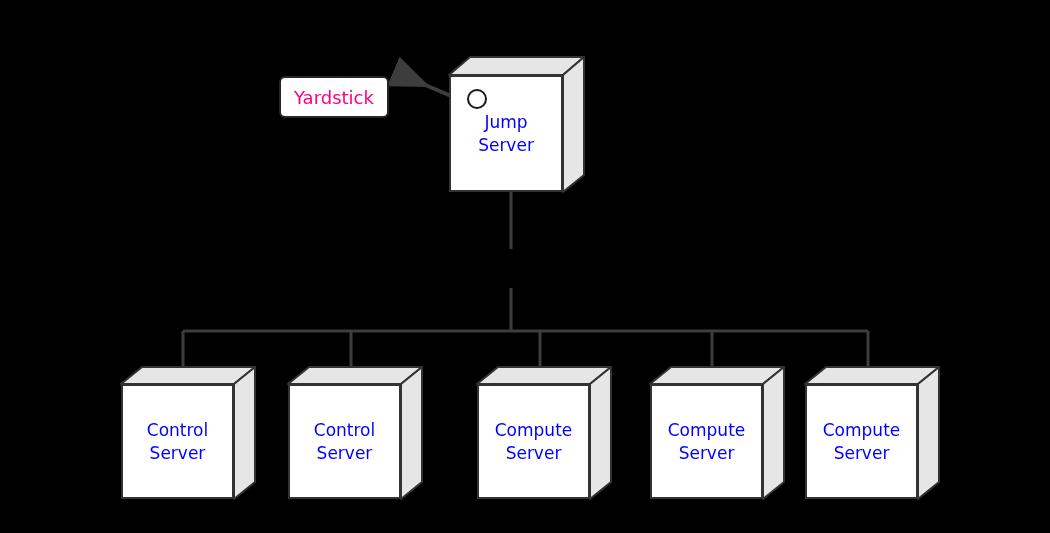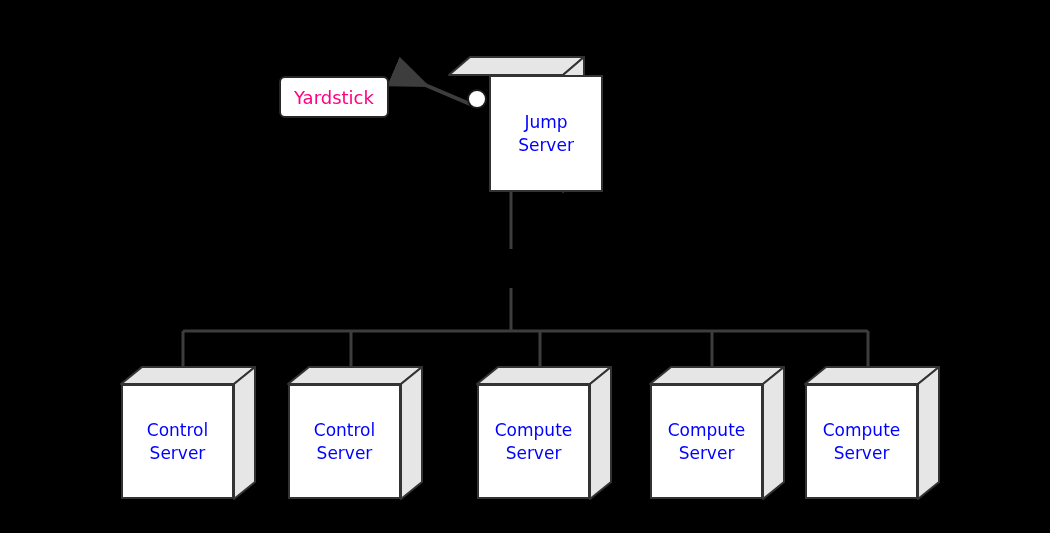--- a/index.html
+++ b/index.html
@@ -142,21 +142,21 @@
         <polygon points="0,4 10,0 10,8" fill="#3d3d3d"></polygon>
       </marker>
     </defs>
     <line x1="470" y1="104" x2="397" y2="73" stroke="#3d3d3d" stroke-width="4" marker-end="url(#arrowhead)"></line>
   </svg>
 
   <div class="flat-box" id="yardstick-box">
     <span class="ys-label">Yardstick</span>
   </div>
 
-  <div class="server" style="left:449px; top:57px; width:128px; height:135px;margin-left:40px;">
+  <div class="server" style="left:449px; top:57px; width:128px; height:135px;">
     <div class="face-front" style="top:18px; width:114px; height:117px;">
       <span class="label">Jump
 Server</span>
     </div>
   </div>
   <div class="socket" style="left:467px; top:89px;"></div>
 
 
   <div class="server" style="left:121px; top:367px; width:134px; height:132px;">
     <div class="face-front" style="top:17px; width:113px; height:115px;">

